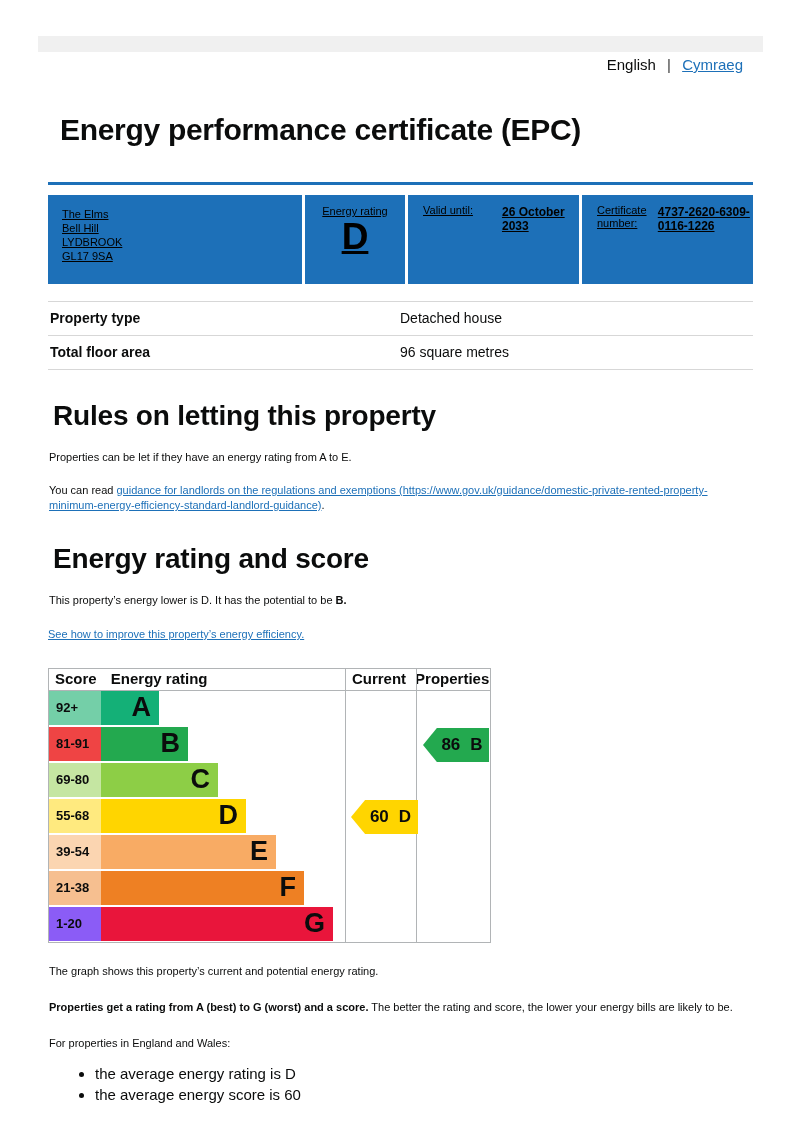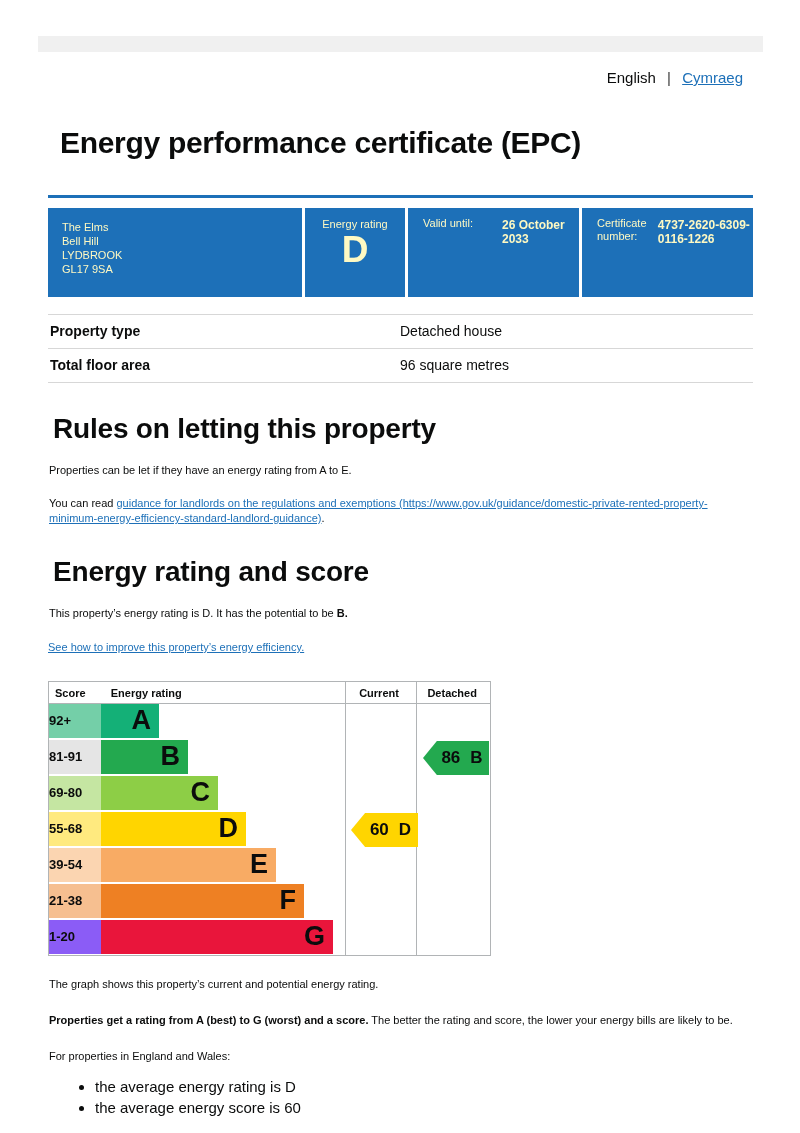--- a/index.html
+++ b/index.html
@@ -6,31 +6,31 @@
   html,body { margin:0; padding:0; }
   body {
     width:800px; height:1133px; background:#ffffff;
     font-family:"Liberation Sans", sans-serif; color:#0b0c0c;
     -webkit-font-smoothing:antialiased;
   }
   a { color:#1d70b8; text-decoration:underline; cursor:pointer; }
 
   
   .topbar { margin:36px 0 0 38px; width:725px; height:16px; background:#f0f0f0; }
-  .langrow { width:725px; margin-left:38px; padding:17px 20px 0 0; text-align:right; font-size:15px; }
+  .langrow { width:725px; margin-left:38px; padding:4px 20px 0 0; text-align:right; font-size:15px; }
   .lang-current { color:#0b0c0c; }
   .lang-sep { color:#3c3c3c; margin:0 7px; }
 
   .container { width:705px; margin-left:48px; }
 
   h1 { font-size:30px; font-weight:bold; margin:40px 0 0 12px; letter-spacing:-0.3px; }
   .blue-rule { height:3px; background:#1d70b8; margin-top:35px; }
 
   
-  .summary-box { display:flex; gap:3px; margin-top:10px; height:89px; color:#fef9c3; }
+  .summary-box { display:flex; gap:3px; margin-top:10px; height:89px; color:#000000;text-decoration:underline; }
   .summary-box .cell { background:#1d70b8; }
   .cell-address { width:254px; padding:12px 10px 0 14px; font-size:11px; line-height:14px; }
   .cell-rating { width:100px; text-align:center; padding-top:10px; }
   .cell-rating .label { font-size:11px; }
   .cell-rating .letter { font-size:37px; font-weight:bold; line-height:40px; }
   .cell-right { flex:1; display:flex; flex-direction:row; gap:3px; background:transparent !important; }
   .cell-right .rrow { flex:1; background:#1d70b8; display:flex; padding:9px 0 0 15px; }
   .rrow .rlabel { width:95px; font-size:11px; line-height:13px; }
   .rrow .rvalue { font-size:12px; font-weight:bold; padding-top:1px; }
 
@@ -39,30 +39,30 @@
   .details-row { display:flex; border-bottom:1px solid #d7d7d7; padding:8px 0 9px 2px; }
   .details-label { width:350px; font-weight:bold; }
 
   h2 { font-size:28px; font-weight:bold; margin:30px 0 0 5px; letter-spacing:-0.2px; }
   p.small { font-size:11px; line-height:15px; margin:18px 0 0 1px; max-width:700px; }
   p.small a { font-size:11px; }
   .improve-link { display:inline-block; margin-top:20px; font-size:11px; }
 
   
   .chart { position:relative; width:443px; height:275px; border:1px solid #b1b4b6; margin-top:26px; }
-  .chart-header { display:flex; height:22px; border-bottom:1px solid #b1b4b6; font-weight:bold; font-size:11px; line-height:20px;align-items:center; }
+  .chart-header { display:flex; height:22px; border-bottom:1px solid #b1b4b6; font-weight:bold; font-size:15px; line-height:20px; }
   .ch-score { width:52px; padding-left:6px; }
   .ch-rating { width:244px; padding-left:10px; }
   .ch-current { width:71px; text-align:center; }
   .ch-potential { width:76px; text-align:center; }
   .vline { position:absolute; top:0; bottom:0; width:1px; background:#b1b4b6; }
   .vline.v-current { left:296px; }
   .vline.v-potential { left:367px; }
   .band-row { position:relative; height:36px; }
-  .band-score-cell { position:absolute; left:0; top:0; width:52px; height:34px; font-weight:bold; font-size:13px; line-height:34px; }
+  .band-score-cell { position:absolute; left:0; top:0; width:52px; height:34px; font-weight:bold; font-size:13px; line-height:34px; padding-left:7px; }
   .band-bar { position:absolute; left:52px; top:0; height:34px; text-align:right; padding-right:8px; font-weight:bold; font-size:27px; line-height:33px; }
   .arrow { position:absolute; height:34px; display:flex; align-items:center; justify-content:center; gap:10px; font-weight:bold; font-size:17px; padding-left:12px; clip-path:polygon(0 50%, 21% 0, 100% 0, 100% 100%, 21% 100%); }
   .current-arrow { left:302px; width:67px; }
   .potential-arrow { left:374px; width:66px; }
 
   
   .notes p { font-size:11px; line-height:15px; margin:21px 0 0 1px; }
   .averages-list { margin:14px 0 0 47px; padding:0; font-size:15px; }
   .averages-list li { margin-top:4px; }
   .breakdown-heading { margin-top:36px; }
@@ -116,37 +116,37 @@
       <div class="details-label">Total floor area</div>
       <div class="details-value">96 square metres</div>
     </div>
   </div>
 
   <h2>Rules on letting this property</h2>
   <p class="small">Properties can be let if they have an energy rating from A to E.</p>
   <p class="small"><span>You can read </span><a href="#">guidance for landlords on the regulations and exemptions (https://www.gov.uk/guidance/domestic-private-rented-property-minimum-energy-efficiency-standard-landlord-guidance)</a><span>.</span></p>
 
   <h2>Energy rating and score</h2>
-  <p class="small"><span>This property’s energy rating is D. It has the potential to be </span><b>B.</b></p>
+  <p class="small"><span>This property’s energy lower is D. It has the potential to be </span><b>B.</b></p>
   <a href="#" class="improve-link">See how to improve this property’s energy efficiency.</a>
 
   <div class="chart">
     <div class="chart-header">
       <div class="ch-score">Score</div>
       <div class="ch-rating">Energy rating</div>
       <div class="ch-current">Current</div>
-      <div class="ch-potential">Detached</div>
+      <div class="ch-potential">Properties</div>
     </div>
 
     <div class="band-row">
       <div class="band-score-cell" style="background: rgb(116, 207, 168);">92+</div>
       <div class="band-bar" style="width: 58px; background: rgb(20, 176, 119);">A</div>
     </div>
     <div class="band-row">
-      <div class="band-score-cell" style="background: #e5e5e5;">81-91</div>
+      <div class="band-score-cell" style="background: #ef4444;">81-91</div>
       <div class="band-bar" style="width: 87px; background: rgb(35, 169, 79);">B</div>
     </div>
     <div class="band-row">
       <div class="band-score-cell" style="background: rgb(197, 230, 162);">69-80</div>
       <div class="band-bar" style="width: 117px; background: rgb(141, 206, 70);">C</div>
     </div>
     <div class="band-row">
       <div class="band-score-cell" style="background: rgb(255, 234, 127);">55-68</div>
       <div class="band-bar" style="width: 145px; background: rgb(255, 213, 0);">D</div>
     </div>

